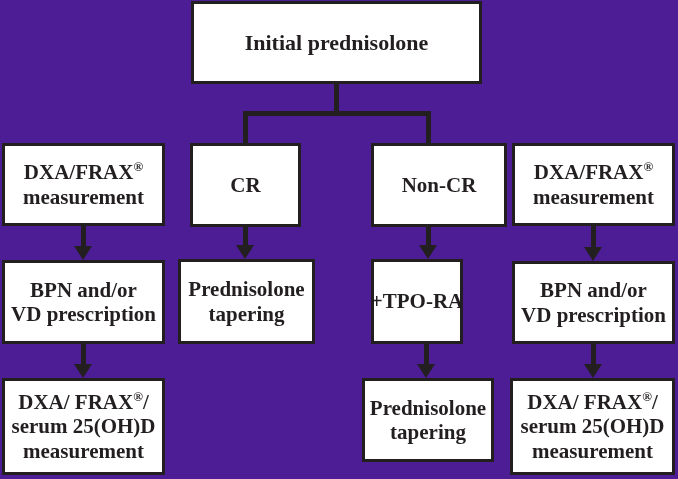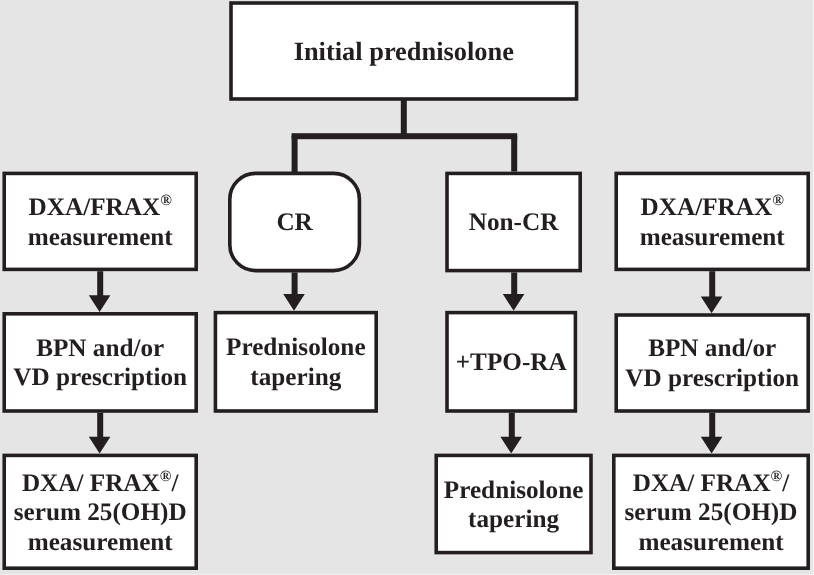--- a/index.html
+++ b/index.html
@@ -1,17 +1,17 @@
 <!DOCTYPE html>
 <html><head>
 <meta charset="utf-8">
 <style>
   html,body { margin:0; padding:0; background:#ffffff; }
   .canvas {
-    position:relative; width:678px; height:479px; background:#e5e5e5;
+    position:relative; width:678px; height:479px; background:#4c1d95;
     font-family:"Liberation Serif", serif; font-weight:bold; color:#231f20;
     overflow:hidden;
   }
   .box {
     position:absolute; box-sizing:border-box;
     border:3px solid #231f20; background:#ffffff;
     display:flex; flex-direction:column; align-items:center; justify-content:center;
     text-align:center; font-size:21px; line-height:1.15;
   }
   .box sup { font-size:0.62em; line-height:0; }
@@ -19,26 +19,26 @@
   .line { position:absolute; background:#231f20; }
   .shaft { position:absolute; background:#231f20; width:5px; }
   .head {
     position:absolute; width:0; height:0;
     border-left:9px solid transparent; border-right:9px solid transparent;
     border-top:14px solid #231f20;
   }
   
   #b-initial        { left:191px; top:1px;   width:291px; height:83px; font-size:22px; }
   #b-dxa-left       { left:2px;   top:143px; width:163px; height:83px; }
-  #b-cr             { left:190px; top:143px; width:111px; height:84px;border-radius:23px; }
-  #b-noncr          { left:371px; top:143px; width:114px; height:84px; }
+  #b-cr             { left:190px; top:143px; width:111px; height:84px; }
+  #b-noncr          { left:371px; top:143px; width:136px; height:84px; }
   #b-dxa-right      { left:512px; top:143px; width:163px; height:83px; }
   #b-bpn-left       { left:2px;   top:260px; width:163px; height:84px; }
   #b-taper-cr       { left:178px; top:259px; width:137px; height:85px; }
-  #b-tpora          { left:371px; top:259px; width:110px; height:85px; }
+  #b-tpora          { left:371px; top:259px; width:92px; height:85px; }
   #b-bpn-right      { left:512px; top:261px; width:163px; height:83px; }
   #b-dxaserum-left  { left:2px;   top:378px; width:163px; height:97px; }
   #b-taper-tpo      { left:362px; top:378px; width:132px; height:84px; }
   #b-dxaserum-right { left:510px; top:378px; width:165px; height:97px; }
   
   #c-vtop   { left:334px; top:83px;  width:5px;   height:32px; }
   #c-h      { left:243px; top:111px; width:188px; height:5px; }
   #c-vcr    { left:243px; top:113px; width:5px;   height:31px; }
   #c-vnoncr { left:426px; top:113px; width:5px;   height:31px; }
   

